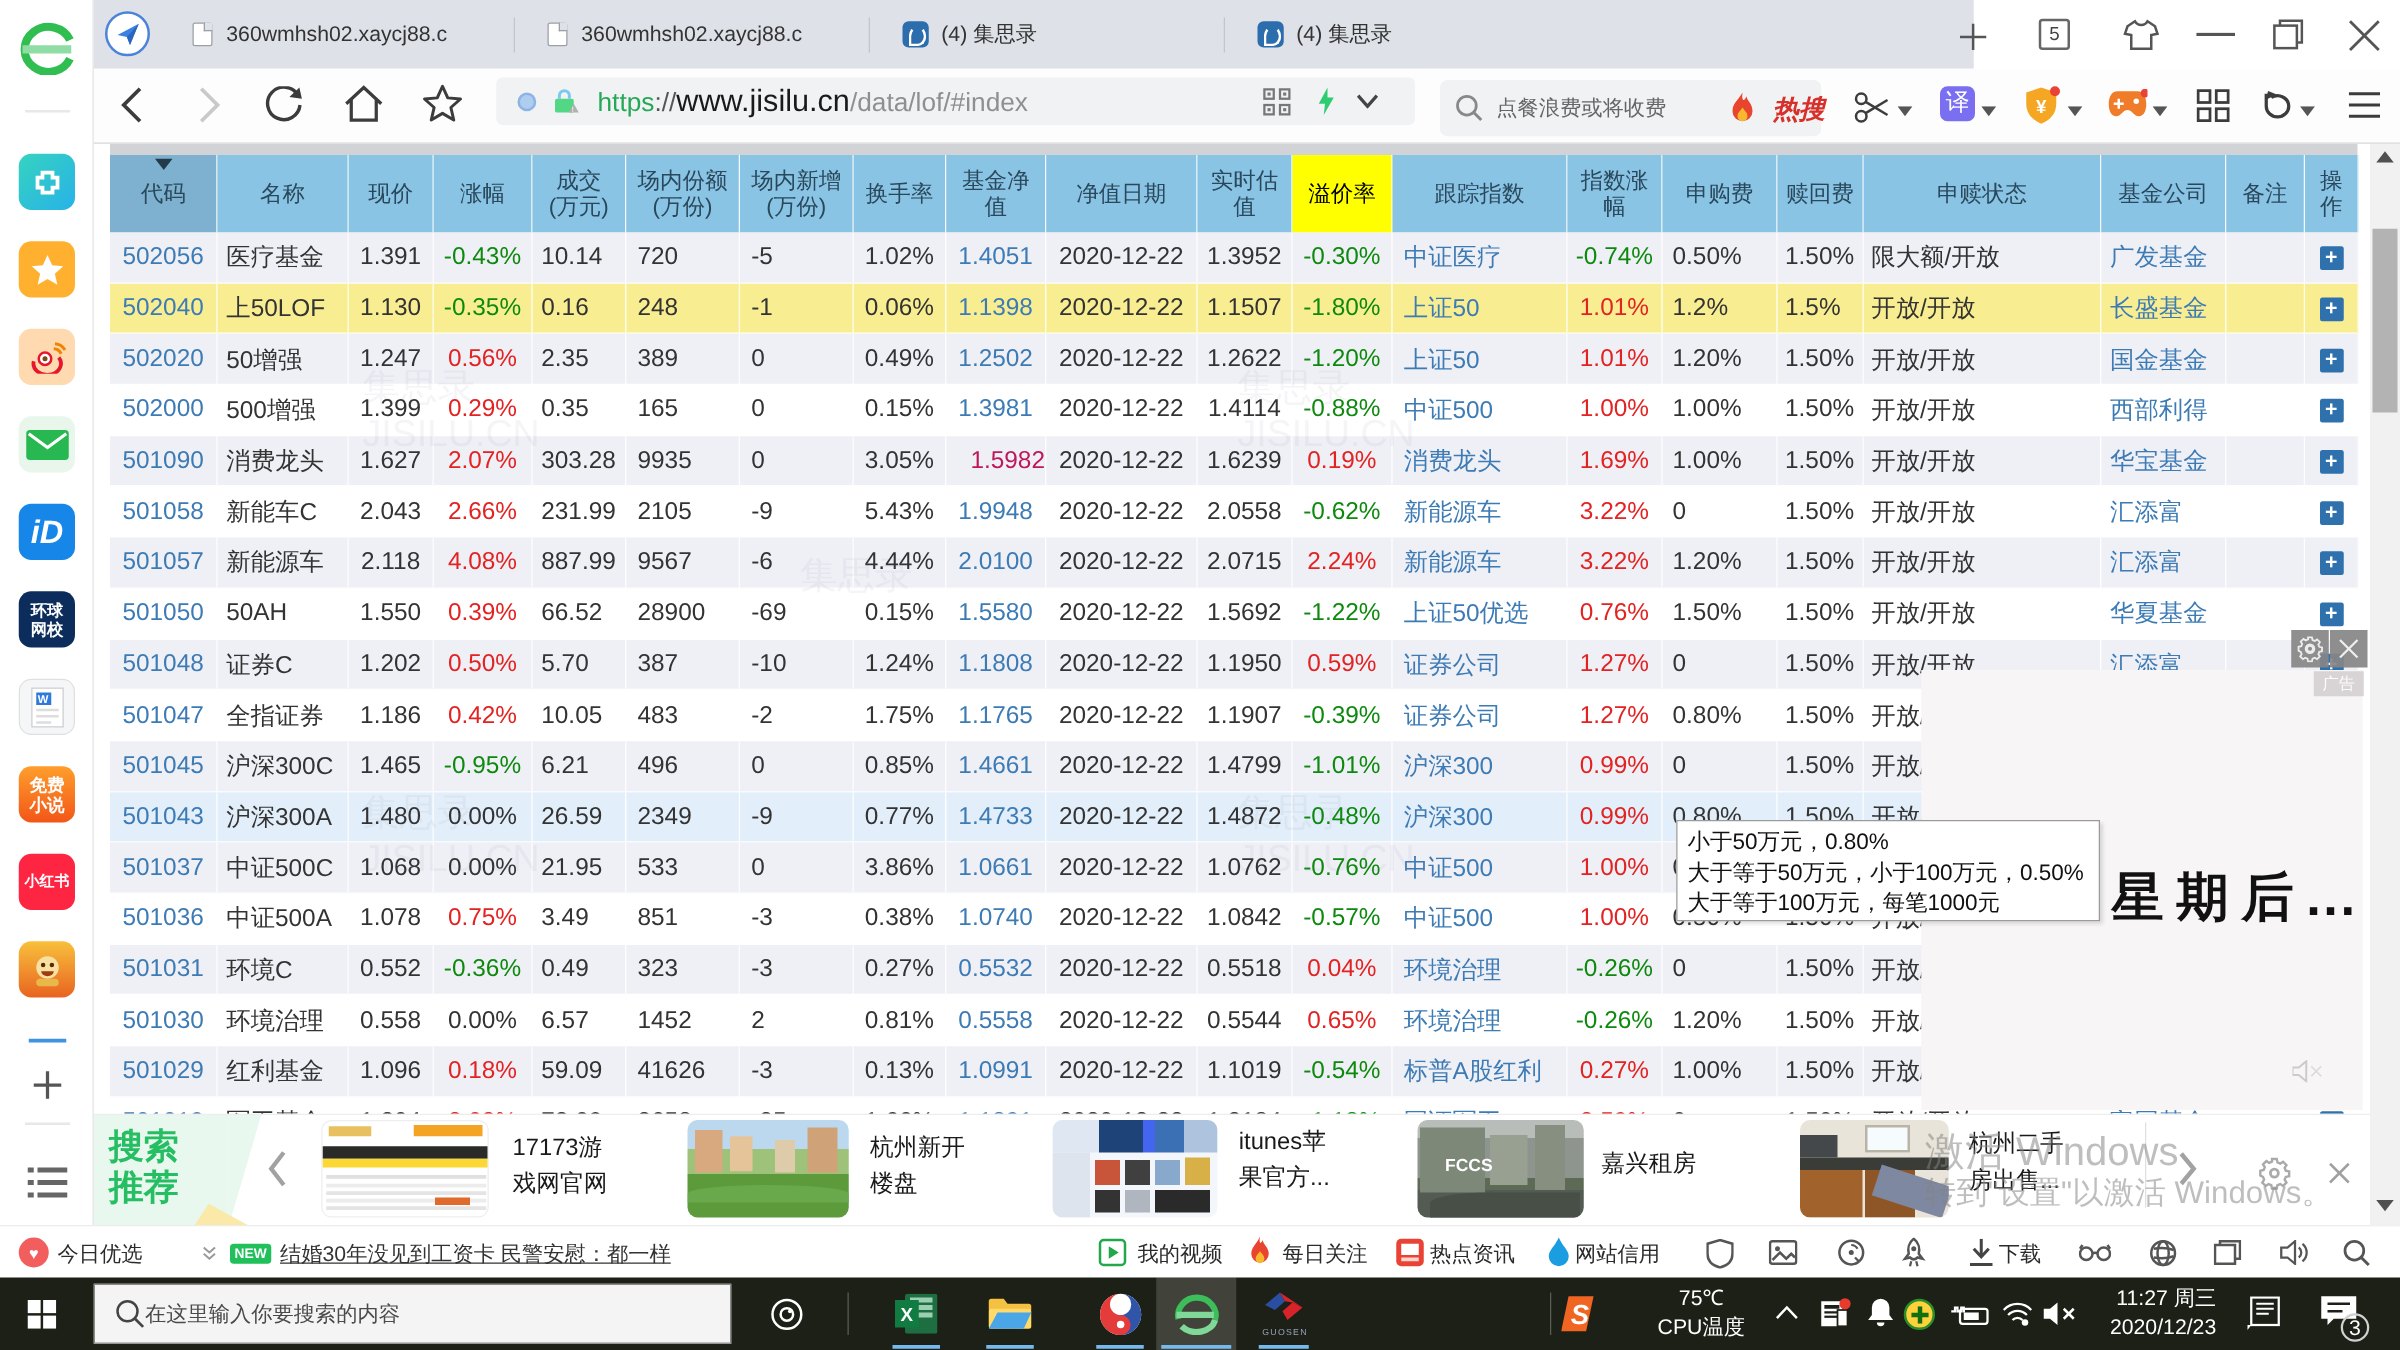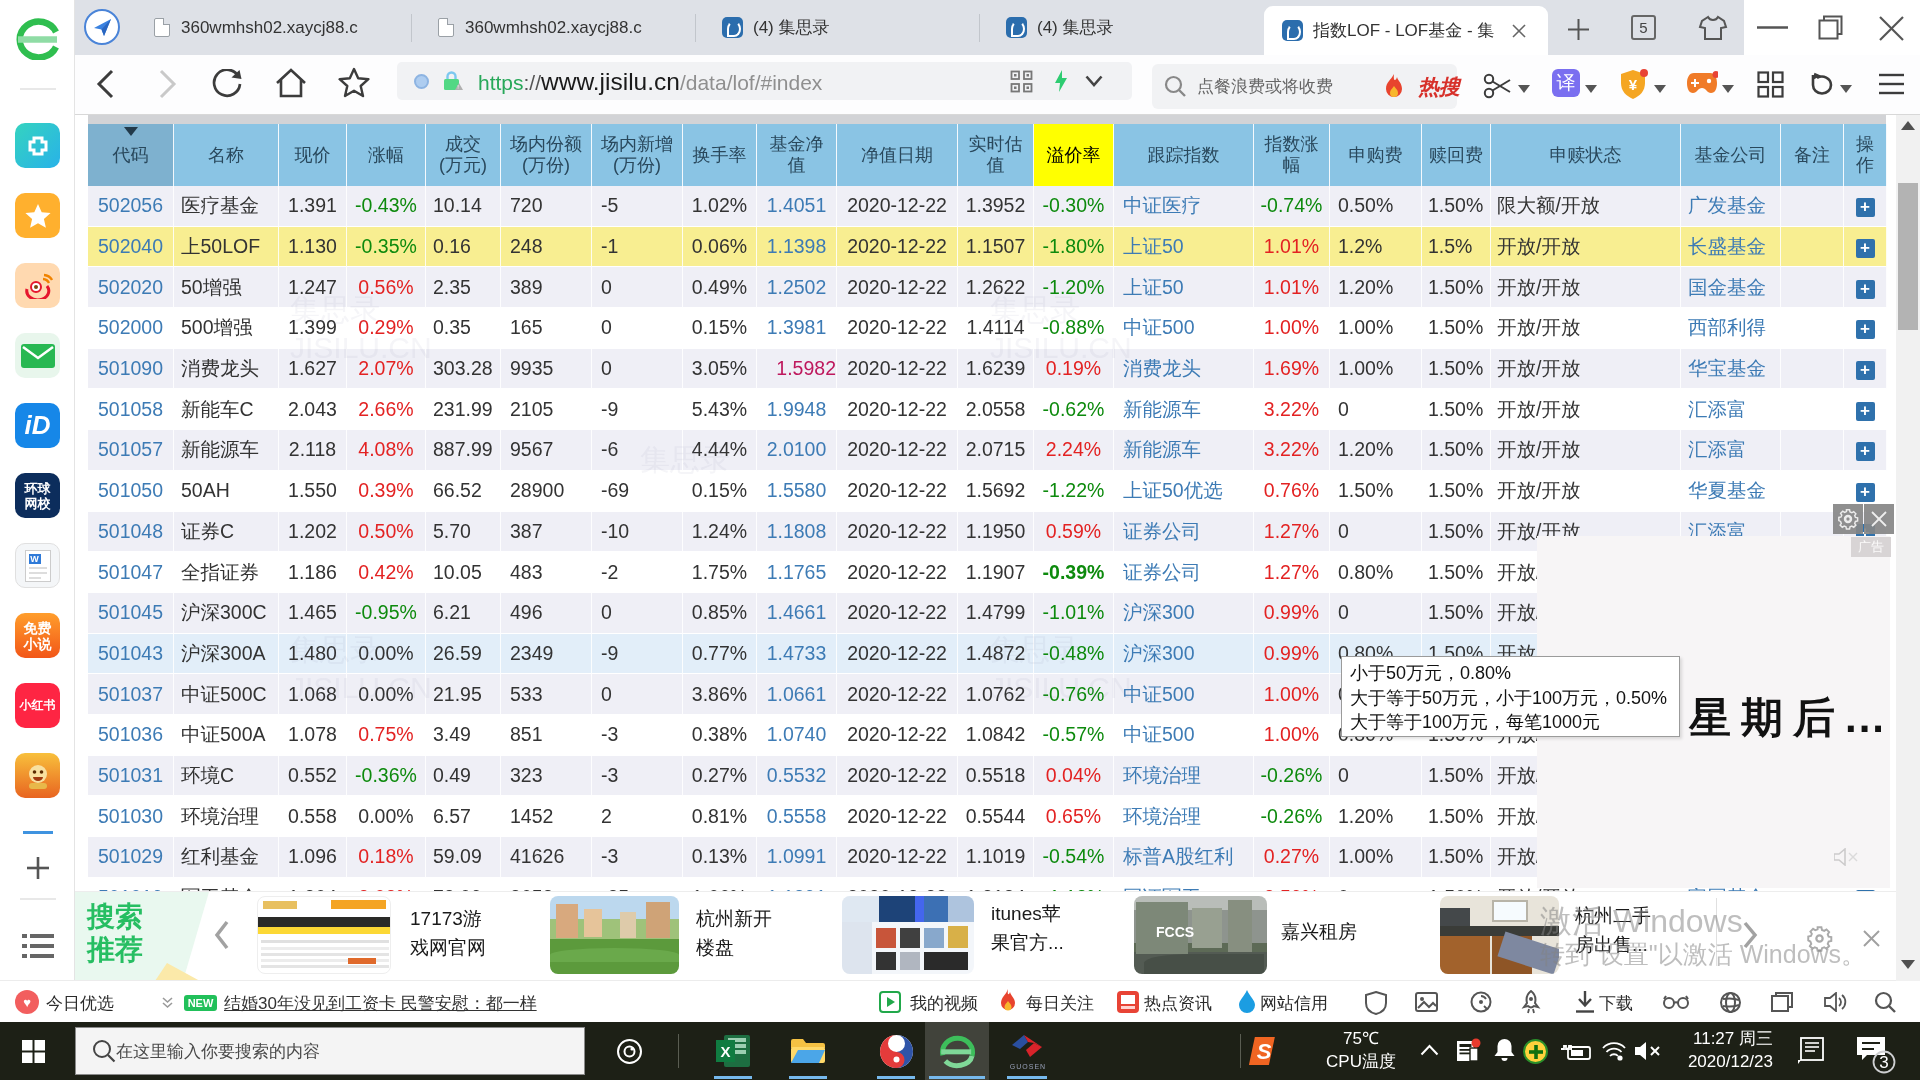--- a/index.html
+++ b/index.html
@@ -1,18 +1,18 @@
 <!DOCTYPE html>
 <html><head><meta charset="utf-8">
 <style>
 *{margin:0;padding:0;box-sizing:border-box;}
 html,body{width:1920px;height:1080px;overflow:hidden;font-family:"Liberation Sans",sans-serif;background:#fff;}
 .abs{position:absolute;}
 
-#tabbar{position:absolute;left:0;top:0;width:1744px;height:55px;background:#dee1e7;z-index:40;text-decoration:underline;}
+#tabbar{position:absolute;left:0;top:0;width:1579px;height:55px;background:#dee1e7;z-index:40;text-decoration:underline;}
 .tab{position:absolute;top:0;height:55px;display:flex;align-items:center;color:#333;font-size:17px;}
 .tabsep{position:absolute;top:14px;width:1px;height:28px;background:#c2c6cc;}
 #activetab{position:absolute;left:1264px;top:6px;width:284px;height:49px;background:#fff;border-radius:9px 9px 0 0;z-index:41;display:flex;align-items:center;}
 .docicon{width:16px;height:19px;border:1.5px solid #9aa0a6;border-radius:2px;position:relative;background:#fff;flex:0 0 auto;}
 .docicon:after{content:"";position:absolute;right:-1px;top:-1px;width:6px;height:6px;background:#dee1e7;border-left:1.5px solid #9aa0a6;border-bottom:1.5px solid #9aa0a6;}
 .jsl{width:21px;height:21px;border-radius:5px;background:#2b6dad;color:#fff;flex:0 0 auto;position:relative;}
 .jsl:after{content:"";position:absolute;left:5px;top:4px;width:10px;height:12px;border:2.5px solid #fff;border-radius:50% 50% 50% 0;border-top-color:transparent;}
 #navbar{position:absolute;left:0;top:55px;width:1920px;height:60px;background:#fdfdfe;z-index:40;border-bottom:1px solid #d8d8d8;}
 .navico{position:absolute;top:0;}
 #addrbar{position:absolute;left:397px;top:7px;width:735px;height:38px;background:#f1f2f4;border-radius:5px;}
@@ -292,21 +292,21 @@
             <td style="width:105px;text-align:left;padding-left:7px;color:#333;">全指证券</td>
             <td style="width:68px;text-align:center;color:#333;">1.186</td>
             <td style="width:79px;text-align:center;color:#e32222;">0.42%</td>
             <td style="width:75px;text-align:left;padding-left:7px;color:#333;">10.05</td>
             <td style="width:91px;text-align:left;padding-left:9px;color:#333;">483</td>
             <td style="width:91px;text-align:left;padding-left:9px;color:#333;">-2</td>
             <td style="width:74px;text-align:center;color:#333;">1.75%</td>
             <td style="width:80px;text-align:center;color:#3d7bb5;">1.1765</td>
             <td style="width:121px;text-align:center;color:#333;">2020-12-22</td>
             <td style="width:76px;text-align:center;color:#333;">1.1907</td>
-            <td style="width:80px;text-align:center;color:#0d8a0d;font-weight:bold;">-0.39%</td>
+            <td style="width:80px;text-align:center;color:#0d8a0d;">-0.39%</td>
             <td style="width:140px;text-align:left;padding-left:9px;color:#3d7bb5;">证券公司</td>
             <td style="width:76px;text-align:center;color:#e32222;">1.27%</td>
             <td style="width:92px;text-align:left;padding-left:8px;color:#333;">0.80%</td>
             <td style="width:69px;text-align:left;padding-left:6px;color:#333;">1.50%</td>
             <td style="width:190px;text-align:left;padding-left:6px;color:#333;">开放/开放</td>
             <td style="width:100px;text-align:left;padding-left:7px;color:#3d7bb5;">招商基金</td>
             <td style="width:63px;text-align:left;padding-left:0px;color:#333;">&nbsp;</td>
             <td style="width:43px;text-align:center;color:#333;"><span class="plusbtn">+</span></td>
           </tr>
 <tr style="background:#efeff6;">
@@ -945,30 +945,20 @@
 <div class="tab" style="left:696px;width:272px;padding-left:26px;">
       <div class="jsl" style="margin-right:10px;"></div>
       <span style="overflow:hidden;white-space:nowrap;width:210px;">(4) 集思录</span>
     </div>
 <div class="tabsep" style="left:695px;"></div>
 <div class="tab" style="left:980px;width:272px;padding-left:26px;">
       <div class="jsl" style="margin-right:10px;"></div>
       <span style="overflow:hidden;white-space:nowrap;width:210px;">(4) 集思录</span>
     </div>
 <div class="tabsep" style="left:979px;"></div>
-<div id="activetab">
-      <div class="jsl" style="margin-left:18px;margin-right:10px;"></div>
-<span style="overflow:hidden;white-space:nowrap;width:195px;font-size:17px;color:#333;">指数LOF - LOF基金 - 集</span>
-<svg width="14" height="14" viewBox="0 0 14 14" style="margin-left:4px;">
-        <g stroke="#666" stroke-width="1.6">
-          <line x1="1" y1="1" x2="13" y2="13"></line>
-          <line x1="13" y1="1" x2="1" y2="13"></line>
-        </g>
-      </svg>
-    </div>
 <svg class="abs" style="left:1567px;top:18px;" width="23" height="23" viewBox="0 0 23 23">
       <g stroke="#555" stroke-width="2">
         <line x1="11.5" y1="1" x2="11.5" y2="22"></line>
         <line x1="1" y1="11.5" x2="22" y2="11.5"></line>
       </g>
     </svg>
 <div class="abs" style="left:1631px;top:15px;width:25px;height:25px;border:2px solid #666;border-radius:3px;color:#444;font-size:15px;text-align:center;line-height:22px;">5</div>
 <svg class="abs" style="left:1698px;top:15px;" width="30" height="26" viewBox="0 0 30 26">
       <path d="M10 2 L4 6 L2 12 L7 13 L7 24 L23 24 L23 13 L28 12 L26 6 L20 2 C18 6 12 6 10 2 Z" fill="none" stroke="#555" stroke-width="2"></path>
     </svg>

